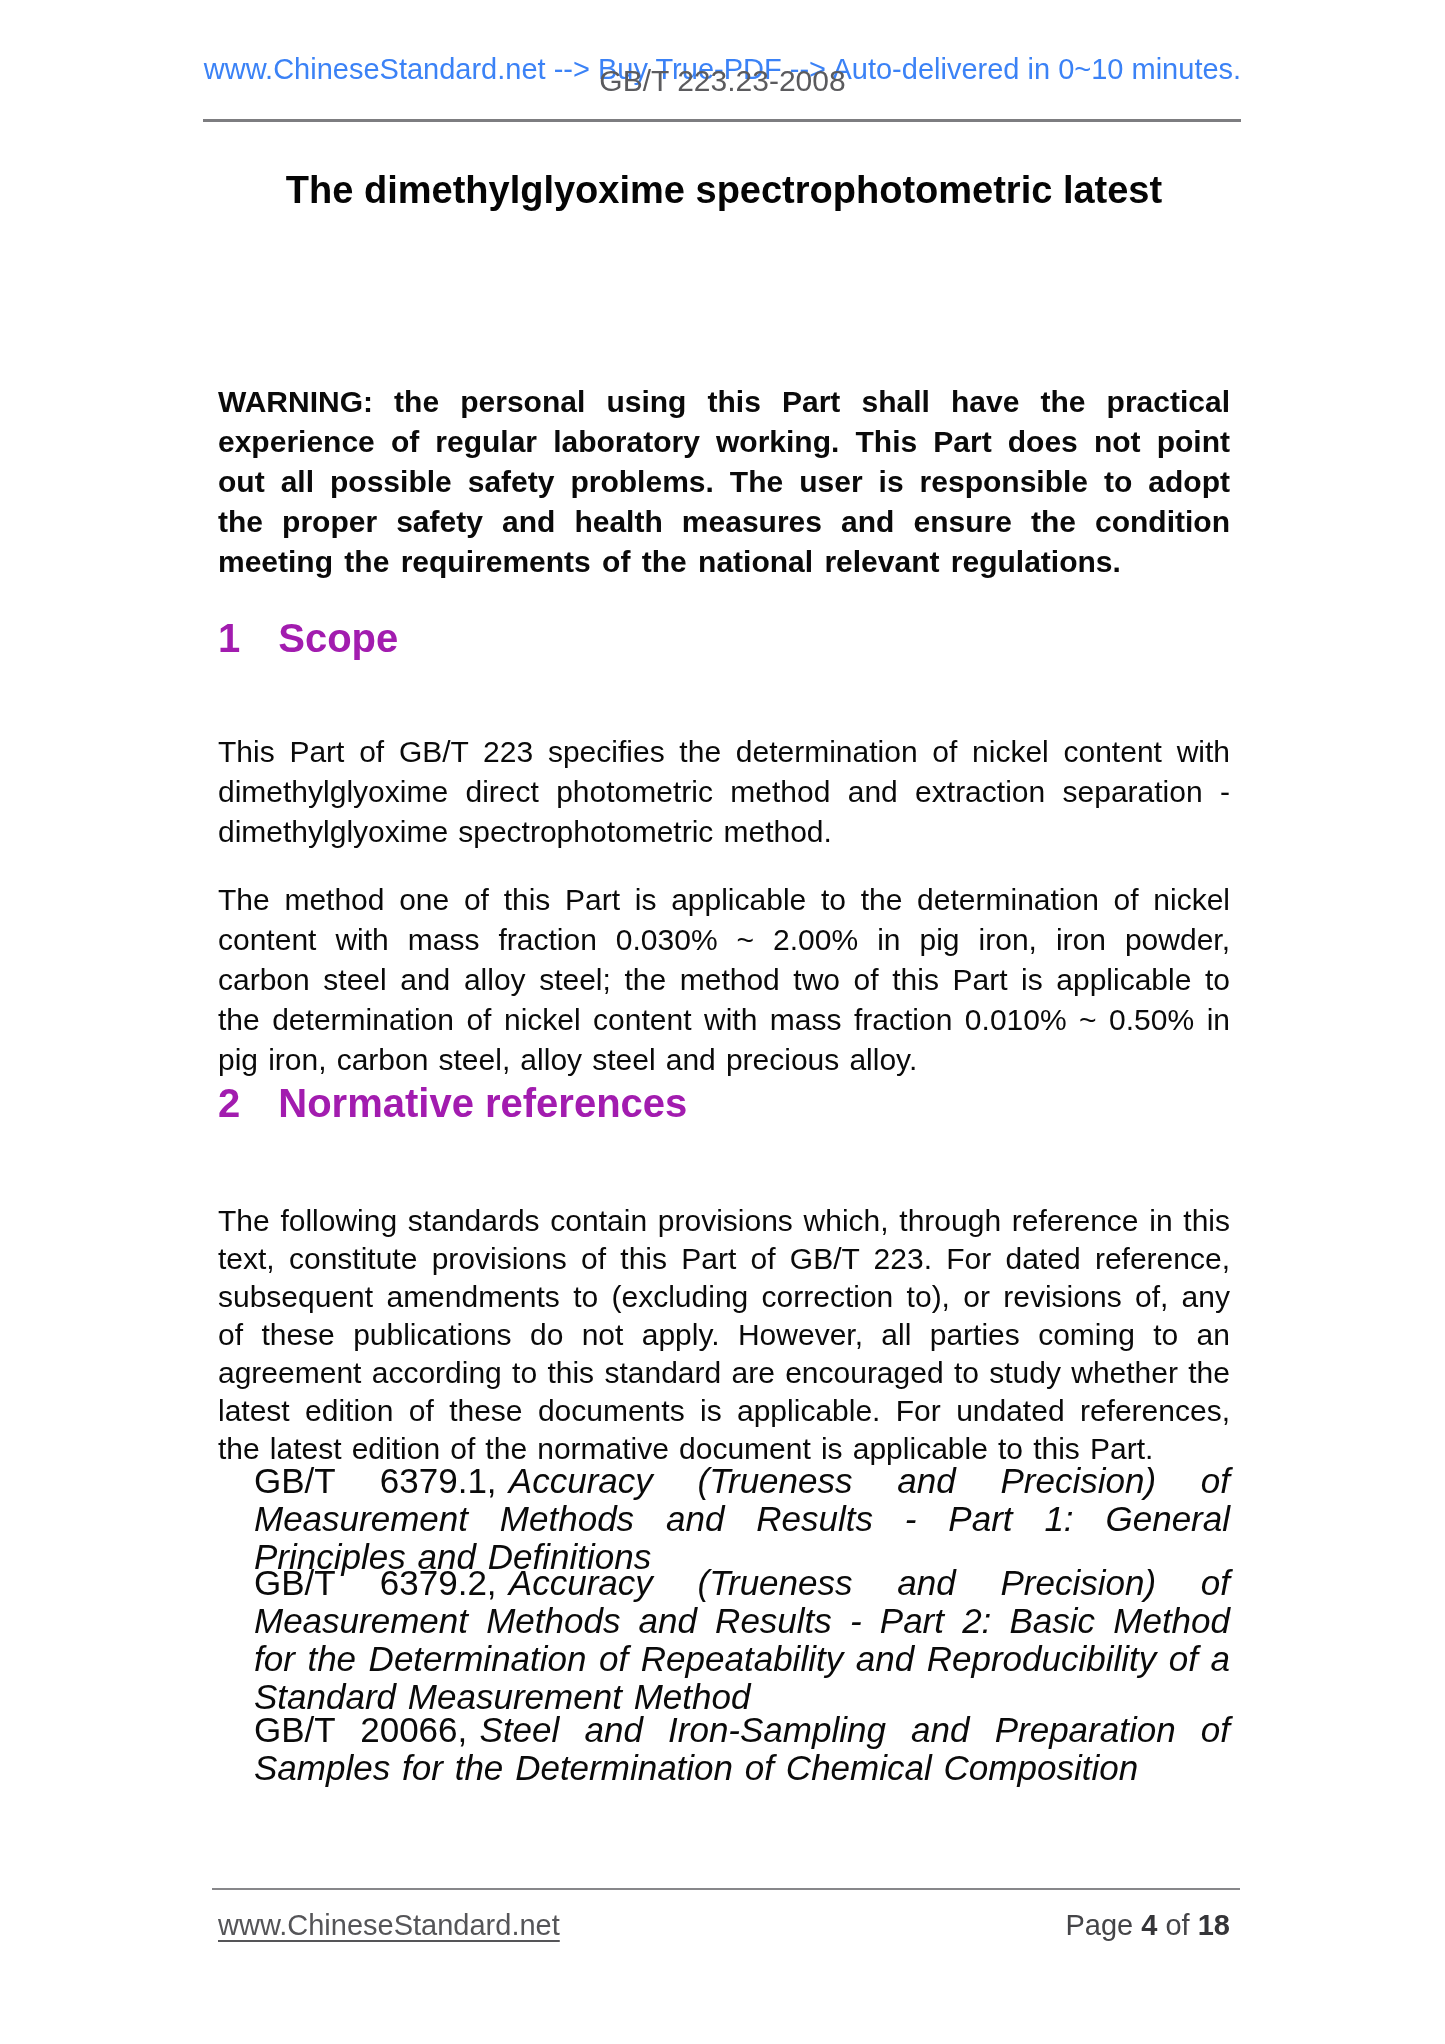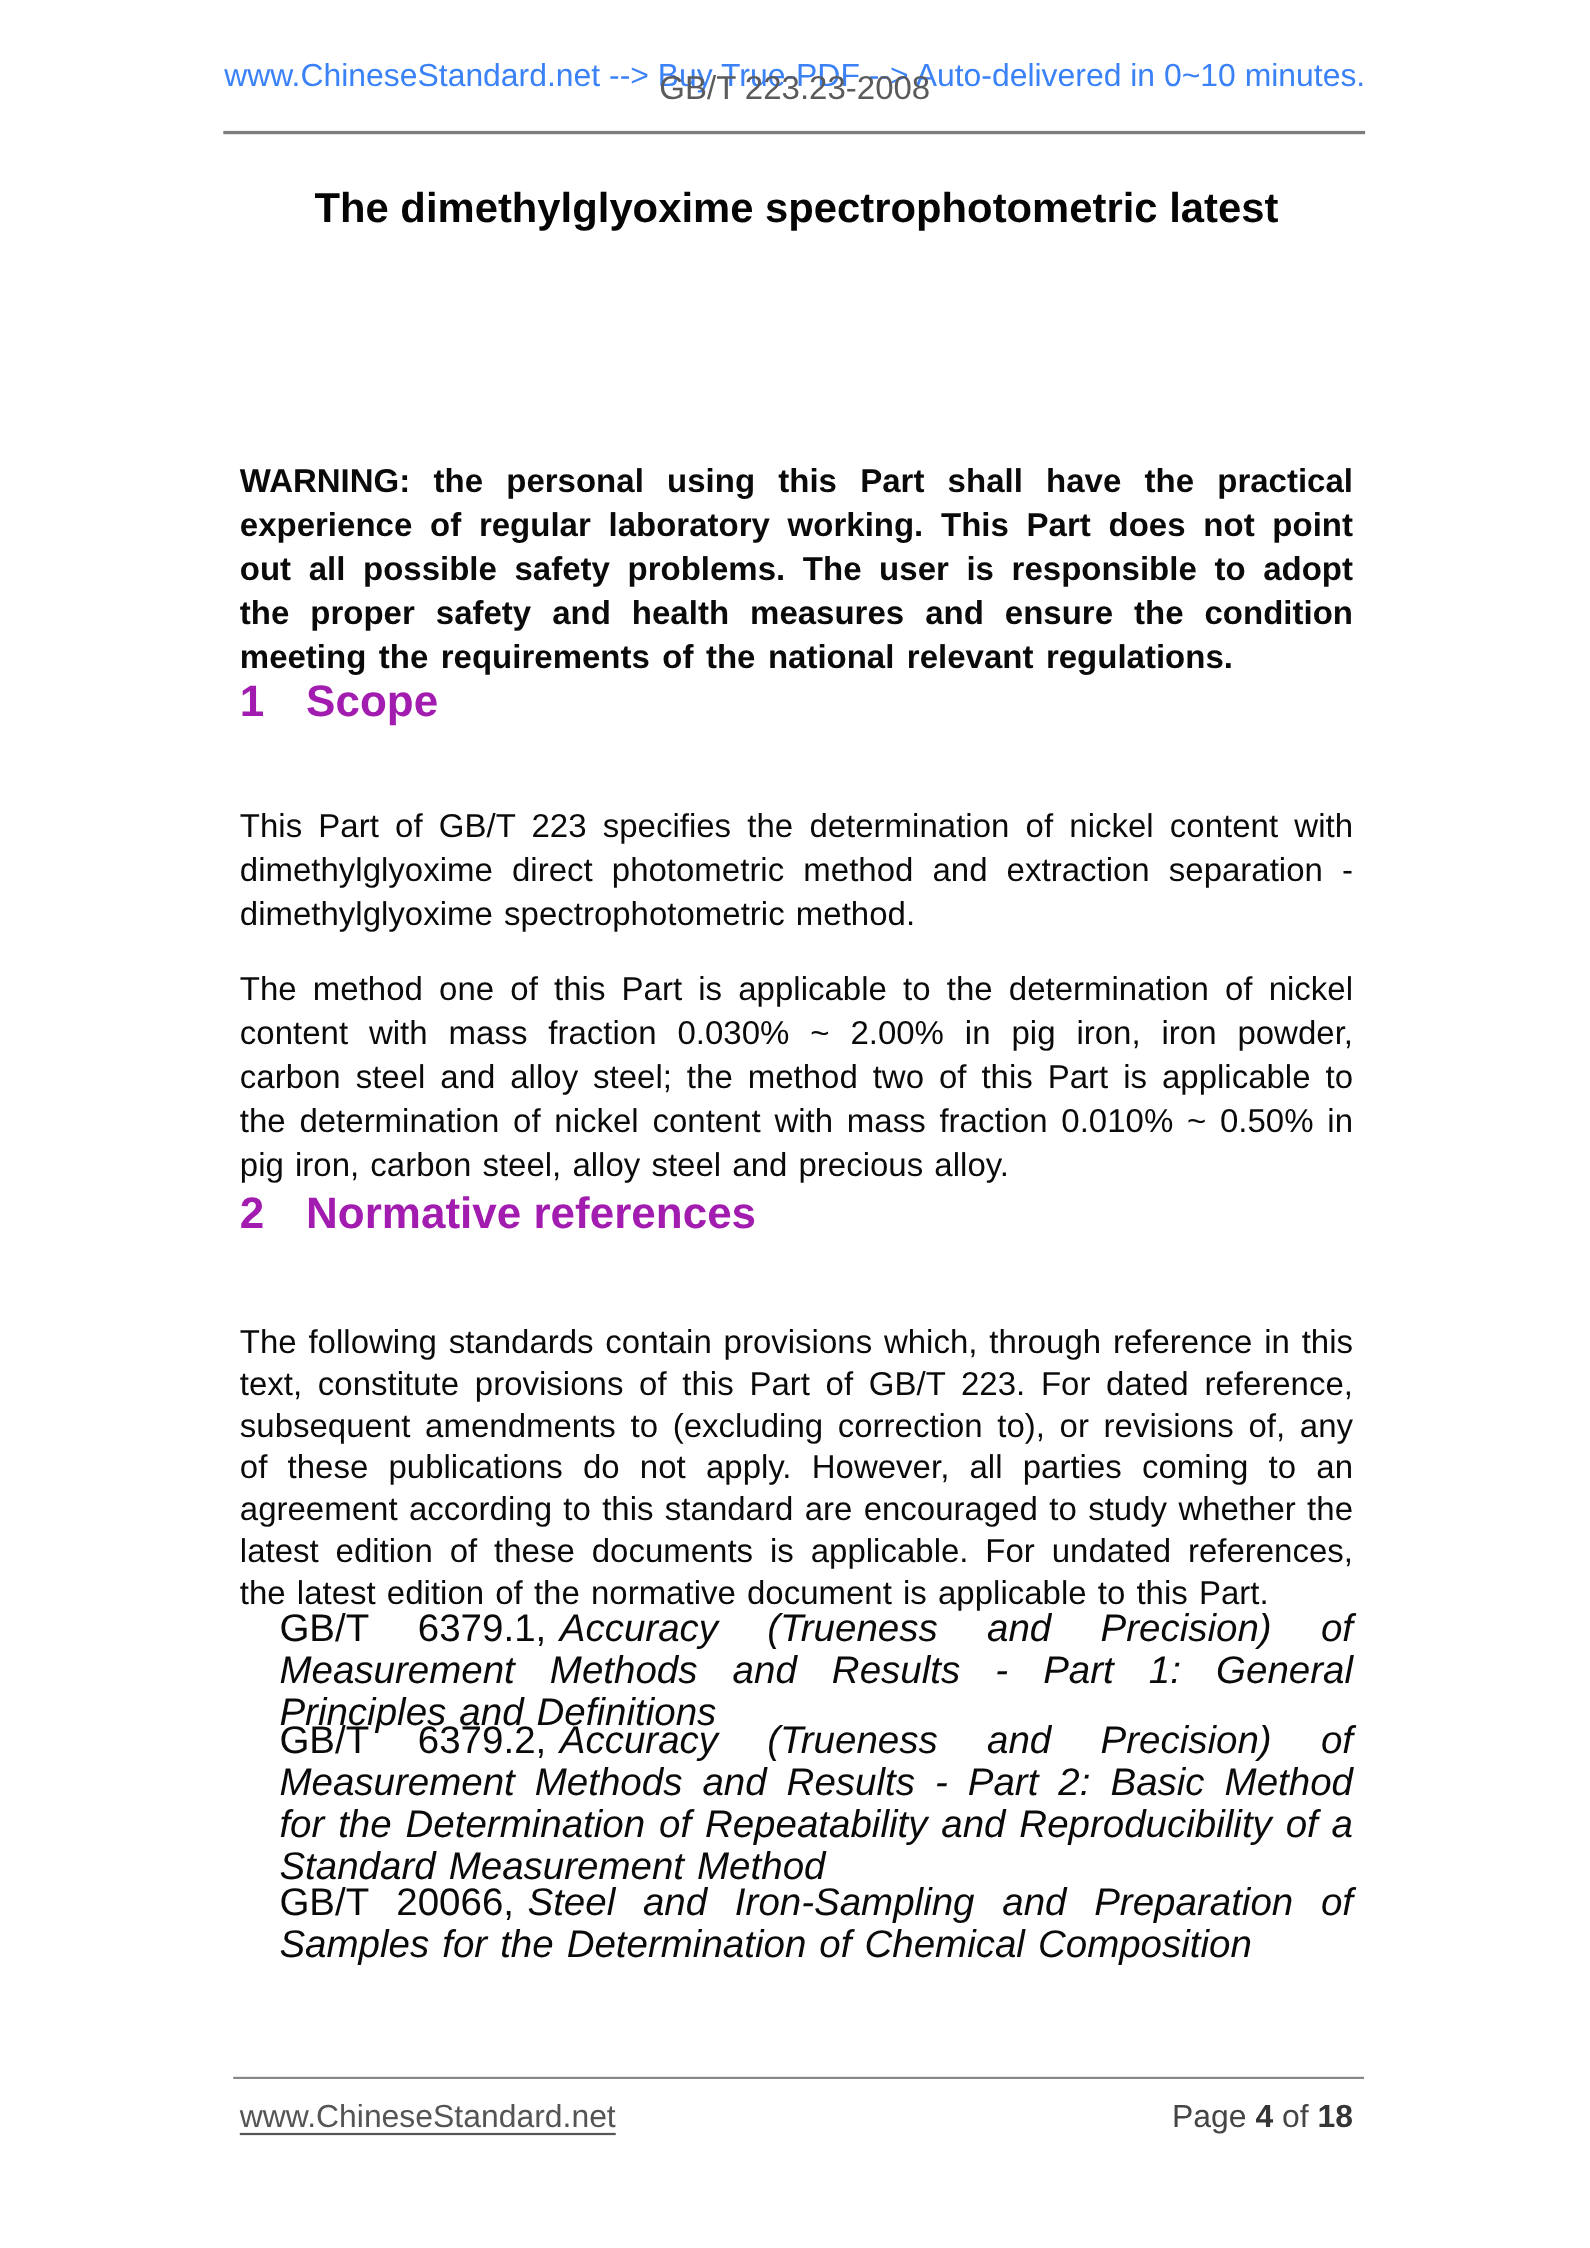--- a/index.html
+++ b/index.html
@@ -44,21 +44,20 @@
     color: #050505;
   }
 
   .jp { text-align: justify; }
 
   .warning {
     top: 382px;
     font-size: 30px; line-height: 40px;
     font-weight: bold;
     word-spacing: 0.10em;
-    margin-top: 36px;
   }
 
   .sec {
     font-weight: bold;
     font-size: 40px;
     line-height: 48px;
     color: #a21caf;
   }
   .sec .secnum { margin-right: 38px; }
   .sec-scope { top: 614px; }

